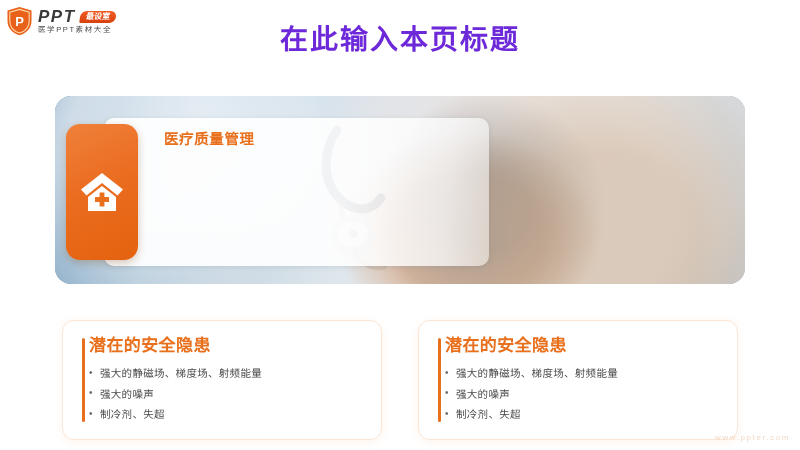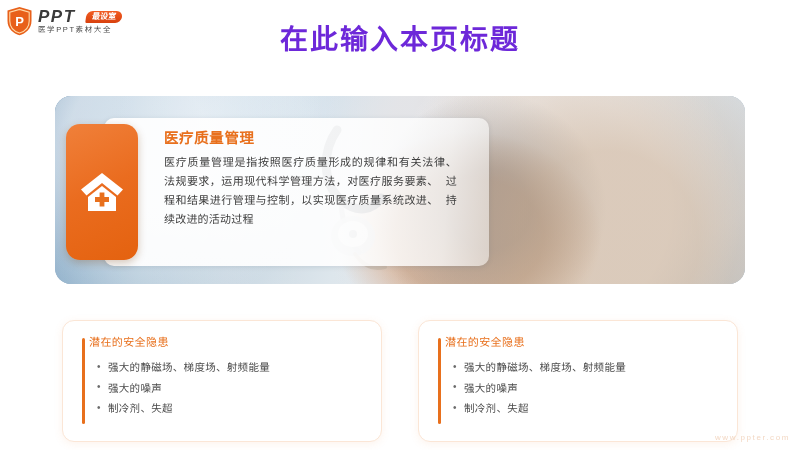--- a/index.html
+++ b/index.html
@@ -36,21 +36,21 @@
   }
   .logo-text {
     display: flex;
     flex-direction: column;
     justify-content: center;
     gap: 1px;
   }
   .logo-row1 {
     display: flex;
     align-items: center;
-    gap: 10px;
+    gap: 4px;
   }
   .logo-ppt {
     font-size: 17px;
     font-weight: bold;
     letter-spacing: 1.5px;
     color: #3a3a3a;
     font-style: italic;
     line-height: 1;
     font-family: "Liberation Sans", sans-serif;
   }
@@ -163,21 +163,20 @@
     border-radius: 10px;
     background: linear-gradient(95deg,
         rgba(255,255,255,0.93) 0%,
         rgba(255,255,255,0.90) 62%,
         rgba(255,255,255,0.74) 88%,
         rgba(255,255,255,0.52) 100%);
     box-shadow: 0 1px 5px rgba(90,110,130,0.18);
     padding: 13px 32px 12px 60px;
     box-sizing: border-box;
     z-index: 3;
-    font-family: Liberation Mono, monospace;
   }
   .panel-heading {
     font-size: 14.5px;
     font-weight: bold;
     color: #e8701d;
     letter-spacing: 0.6px;
     margin-bottom: 6px;
     line-height: 1.2;
   }
   .panel-body {
@@ -210,30 +209,30 @@
   .box-bar {
     position: absolute;
     left: 19px;
     top: 17px;
     bottom: 17px;
     width: 3px;
     border-radius: 2px;
     background: #e8701d;
   }
   .box-title {
-    font-size: 11px;
-    font-weight: normal;
+    font-size: 17px;
+    font-weight: bold;
     color: #e8701d;
     letter-spacing: 0.4px;
     margin-bottom: 6px;
     line-height: 1.3;
   }
   .box-list {
     list-style: none;
-    margin: 8px;
+    margin: 0;
     padding: 0;
   }
   .box-list li {
     font-size: 10.5px;
     color: #4a4a4a;
     line-height: 1.95;
     letter-spacing: 0.3px;
     padding-left: 11px;
     position: relative;
   }
@@ -290,21 +289,20 @@
       <path d="M34 80 C36 104 44 120 52 128" fill="none" stroke="#8d9097" stroke-width="5" stroke-linecap="round" opacity="0.6"></path>
       <ellipse cx="46" cy="112" rx="22" ry="20" fill="#c9cdd2" opacity="0.85"></ellipse>
       <ellipse cx="46" cy="110" rx="15" ry="13" fill="#eceef0" opacity="0.9"></ellipse>
       <circle cx="46" cy="110" r="4" fill="#9aa0a7" opacity="0.8"></circle>
       <path d="M48 130 C56 142 66 146 78 143" fill="none" stroke="#b9a998" stroke-width="4" stroke-linecap="round" opacity="0.5"></path>
     </svg>
   </div>
 
   <div class="text-panel">
     <div class="panel-heading">医疗质量管理</div>
-    <div class="panel-body">医疗质量管理是指按照医疗质量形成的规律和有关法律、 法规要求，运用现代科学管理方法，对医疗服务要素、 过程和结果进行管理与控制，以实现医疗质量系统改进、 持续改进的活动过程</div>
   </div>
 
   <div class="icon-tile">
     <svg width="46" height="44" viewBox="0 0 46 44">
       <path d="M23 3 L44 19.5 L38.5 25.5 L23 13 L7.5 25.5 L2 19.5 Z" fill="#ffffff"></path>
       <path d="M9 27 L23 16 L37 27 V41 H9 Z" fill="#ffffff"></path>
       <path d="M20.6 22.5 h4.8 v4.6 h4.6 v4.8 h-4.6 v4.6 h-4.8 v-4.6 H16 v-4.8 h4.6 Z" fill="#e8701d"></path>
     </svg>
   </div>
 

